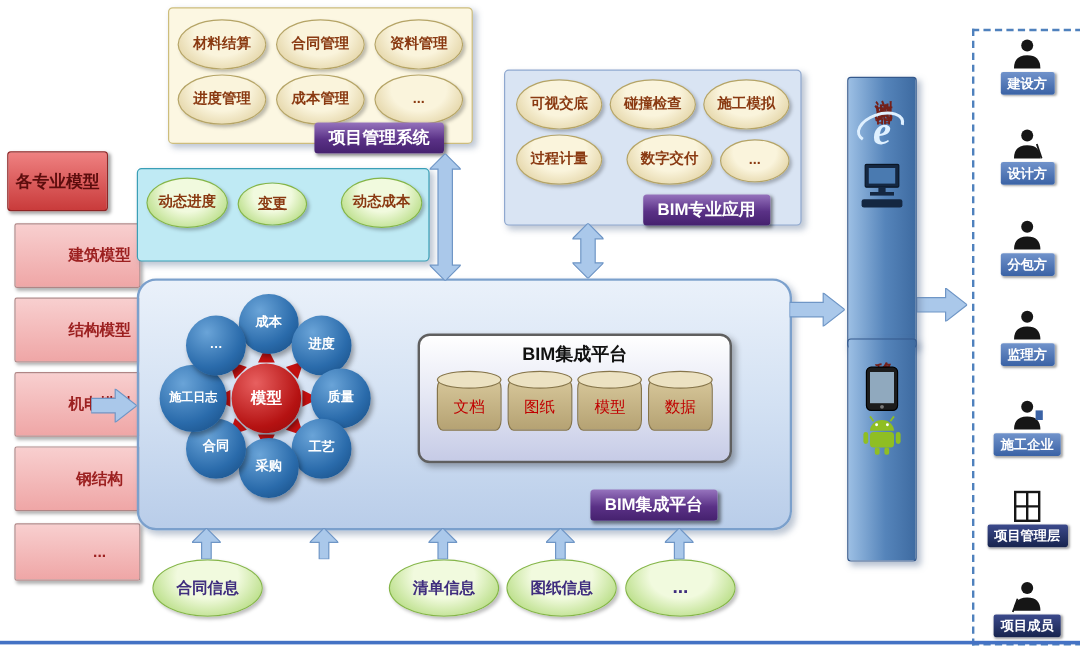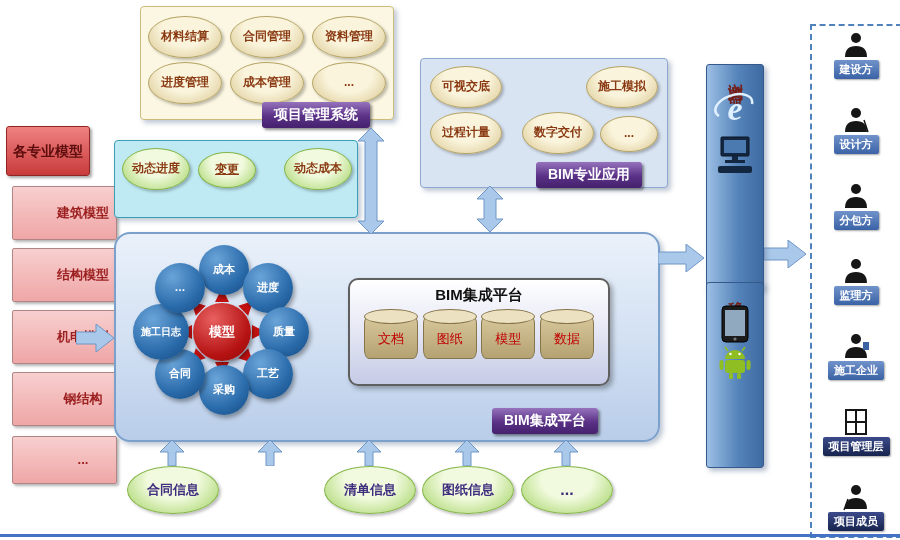--- a/index.html
+++ b/index.html
@@ -78,20 +78,21 @@
   <div class="ellipse cream" style="left:312px;top:62px;width:72px;height:40px;">...</div>
   <div class="plabel" style="left:262px;top:102px;font-size:14px;text-align:right;">项目管理系统</div>
 
   <div class="panel" style="left:114px;top:140px;width:242px;height:76px;background:#bfeaf4;border:1px solid #3a9fb6;"></div>
   <div class="ellipse green" style="left:122px;top:148px;width:66px;height:40px;">动态进度</div>
   <div class="ellipse green" style="left:198px;top:152px;width:56px;height:34px;text-decoration:underline;">变更</div>
   <div class="ellipse green" style="left:284px;top:148px;width:66px;height:40px;">动态成本</div>
 
   <div class="panel" style="left:420px;top:58px;width:246px;height:128px;background:#d9e4f3;border:1px solid #8fa8cf;"></div>
   <div class="ellipse cream" style="left:430px;top:66px;width:70px;height:40px;">可视交底</div>
+  <div class="ellipse cream" style="left:508px;top:66px;width:70px;height:40px;">碰撞检查</div>
   <div class="ellipse cream" style="left:586px;top:66px;width:70px;height:40px;">施工模拟</div>
   <div class="ellipse cream" style="left:430px;top:112px;width:70px;height:40px;">过程计量</div>
   <div class="ellipse cream" style="left:522px;top:112px;width:70px;height:40px;">数字交付</div>
   <div class="ellipse cream" style="left:600px;top:116px;width:56px;height:34px;">...</div>
   <div class="plabel" style="left:536px;top:162px;font-size:14px;">BIM专业应用</div>
 
   <div class="panel" style="left:114px;top:232px;width:542px;height:206px;border-radius:16px;
        background:linear-gradient(#eaf1fa 0%,#d3e1f3 50%,#b9cde9 100%);border:2px solid #7ba0cc;"></div>
 
   <svg class="abs" style="left:167px;top:277px;" width="110" height="110" viewBox="0 0 110 110">
@@ -105,21 +106,21 @@
       <path d="M55,11 L62,25 L48,25 Z" transform="rotate(270 55 55)"></path>
       <path d="M55,11 L62,25 L48,25 Z" transform="rotate(315 55 55)"></path>
     </g>
   </svg>
 
   <div class="node" style="left:199px;top:245px;width:50px;height:50px;">成本</div>
   <div class="node" style="left:243px;top:263px;width:50px;height:50px;">进度</div>
   <div class="node" style="left:259px;top:307px;width:50px;height:50px;">质量</div>
   <div class="node" style="left:243px;top:349px;width:50px;height:50px;">工艺</div>
   <div class="node" style="left:199px;top:365px;width:50px;height:50px;">采购</div>
-  <div class="node" style="left:155px;top:349px;width:50px;height:50px;">合同</div>
+  <div class="node" style="left:155px;top:349px;width:50px;height:50px;font-family:Liberation Mono, monospace;">合同</div>
   <div class="node" style="left:133px;top:304px;width:56px;height:56px;font-size:10px;padding:0 8px;box-sizing:border-box;">施工日志</div>
   <div class="node" style="left:155px;top:263px;width:50px;height:50px;">…</div>
   <div class="hubcenter" style="left:193px;top:303px;width:58px;height:58px;">模型</div>
 
   <div class="corebox" style="left:348px;top:278px;width:258px;height:104px;">
     <div class="coretitle">BIM集成平台</div>
     <div class="cylrow">
       <div class="cyl">
           <span>文档</span>
         </div>

